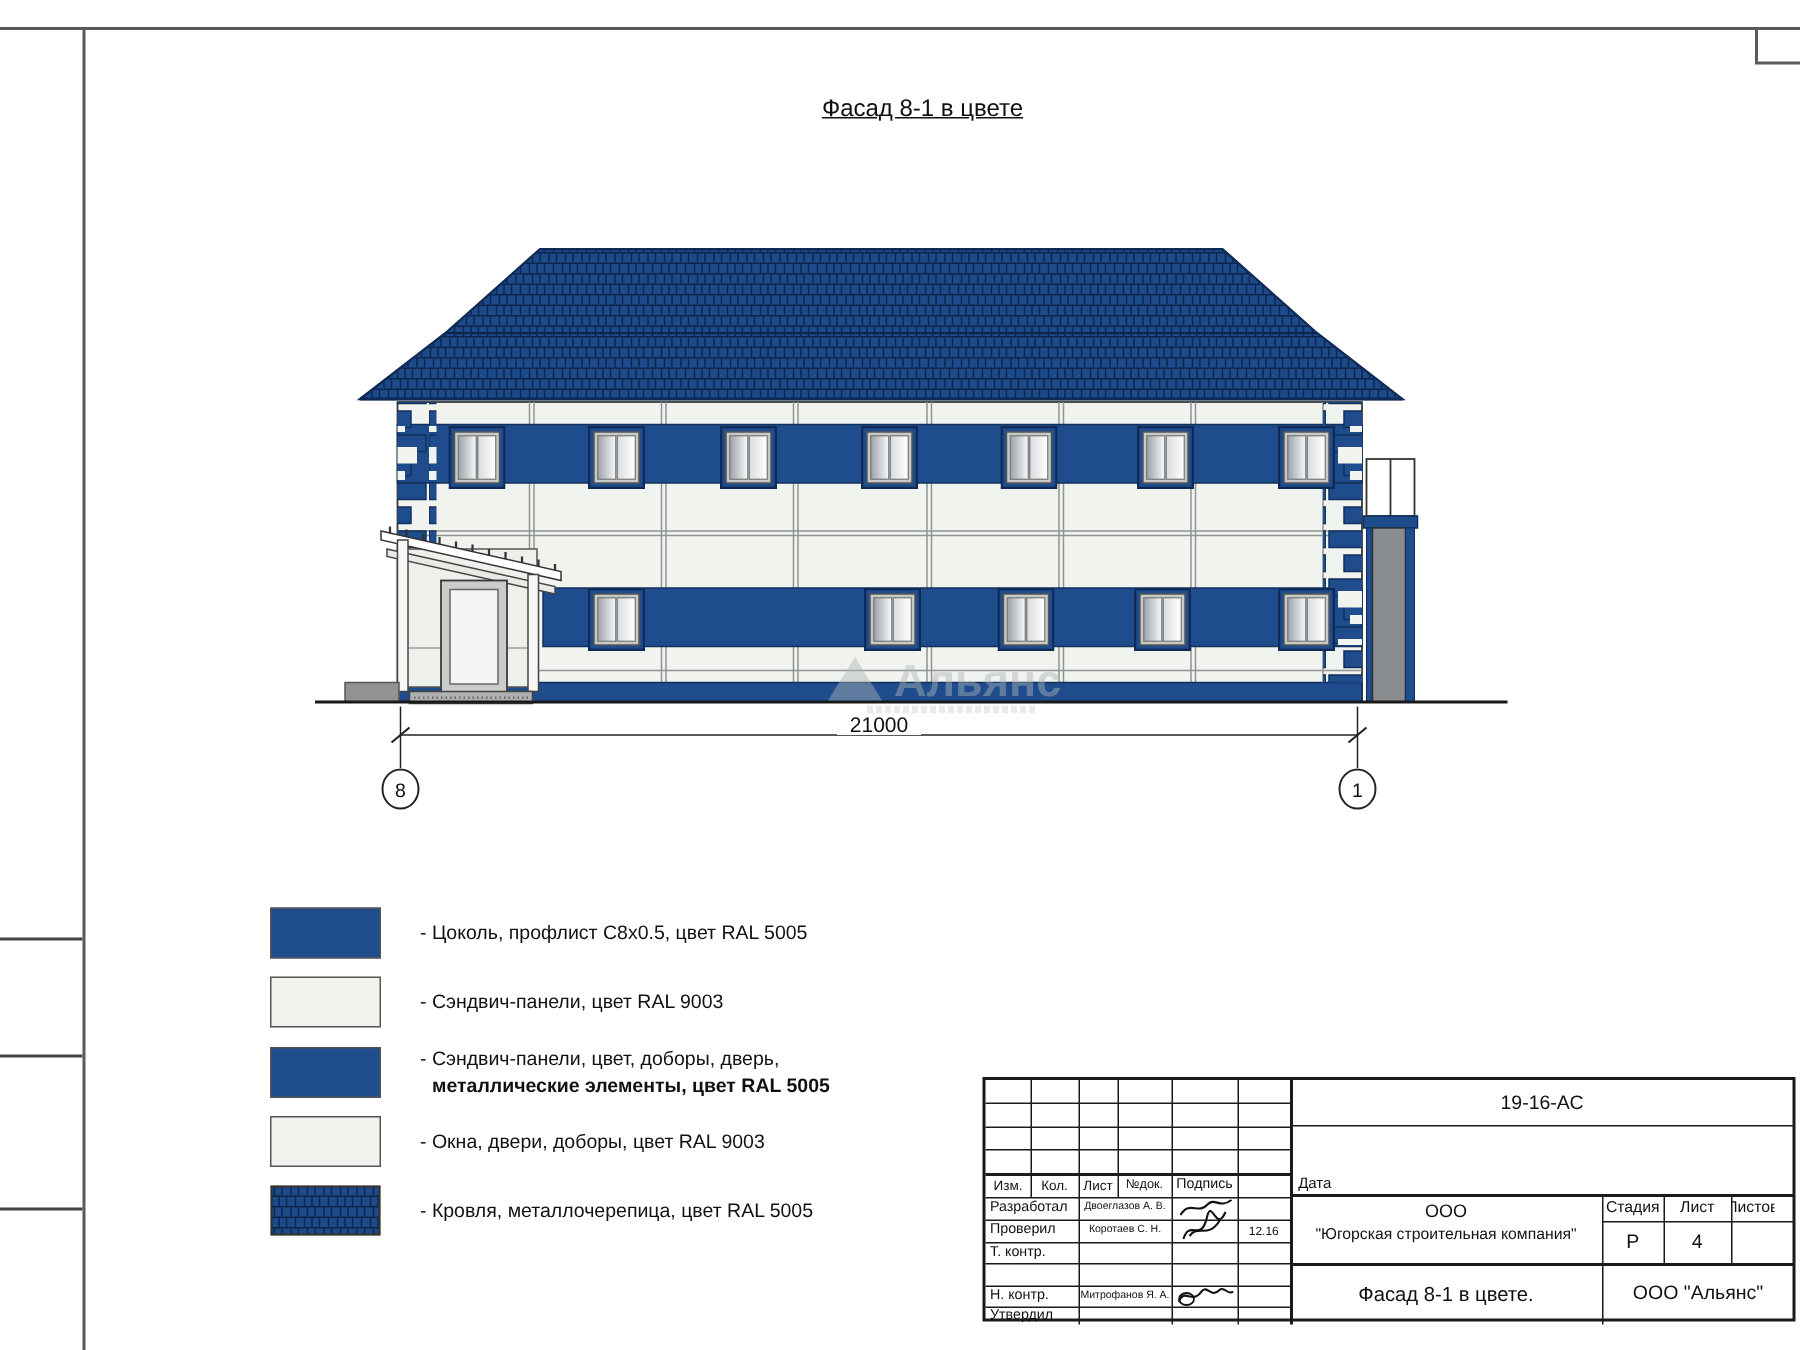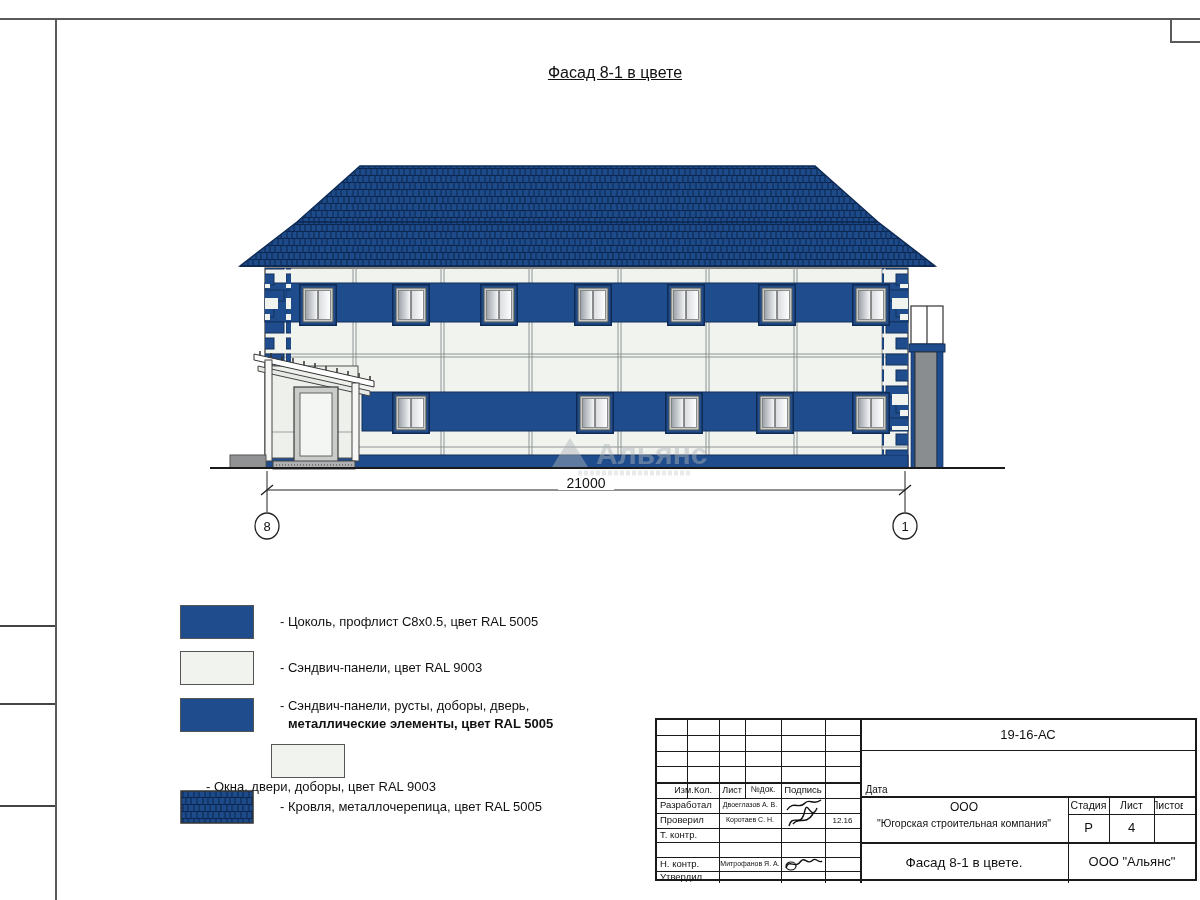--- a/index.html
+++ b/index.html
@@ -186,25 +186,25 @@
     </div>
     <div class="legend-item" style="top:46px;">
       <div class="swatch white"></div>
       <div class="legend-text">
           <div>- Сэндвич-панели, цвет RAL 9003</div>
         </div>
     </div>
     <div class="legend-item" style="top:92px;">
       <div class="swatch blue"></div>
       <div class="legend-text">
-        <div>- Сэндвич-панели, русты, доборы, дверь,</div>
+        <div>- Сэндвич-панели, цвет, доборы, дверь,</div>
         <div class="l2">металлические элементы, цвет RAL 5005</div>
       </div>
     </div>
-    <div class="legend-item" style="top:139px;flex-direction:column;">
+    <div class="legend-item" style="top:139px;">
       <div class="swatch white"></div>
       <div class="legend-text">
           <div>- Окна, двери, доборы, цвет RAL 9003</div>
         </div>
     </div>
     <div class="legend-item" style="top:185px;">
       <svg width="74" height="34" style="flex:none;">
         <defs>
           <pattern id="tiles2" width="22" height="14" patternUnits="userSpaceOnUse">
             <rect width="22" height="14" fill="#1d4a88"></rect>
@@ -242,21 +242,21 @@
     <div class="hl" style="left:0;top:151px;width:203px;"></div>
 
     <div class="hl" style="left:203px;top:30px;width:336px;"></div>
     <div class="hl2" style="left:203px;top:76px;width:336px;"></div>
     <div class="hl2" style="left:203px;top:122px;width:336px;"></div>
     <div class="vl" style="left:411px;top:76px;height:87px;"></div>
     <div class="vl" style="left:452px;top:76px;height:46px;"></div>
     <div class="vl" style="left:497px;top:76px;height:46px;"></div>
     <div class="hl" style="left:411px;top:94px;width:128px;"></div>
 
-    <div class="cell" style="left:0;top:62px;width:30px;height:16px;font-size:9px;padding-left:12px;">Изм.</div>
+    <div class="cell" style="left:0;top:62px;width:30px;height:16px;font-size:9px;">Изм.</div>
     <div class="cell" style="left:30px;top:62px;width:32px;height:16px;font-size:9px;">Кол.</div>
     <div class="cell" style="left:62px;top:62px;width:26px;height:16px;font-size:9px;">Лист</div>
     <div class="cell" style="left:88px;top:62px;width:36px;height:16px;font-size:8.5px;">№док.</div>
     <div class="cell" style="left:124px;top:62px;width:44px;height:16px;font-size:9.5px;">Подпись</div>
     <div class="cell" style="left:168px;top:62px;width:35px;height:16px;font-size:10px;padding-left:34px;">Дата</div>
 
     <div class="cell left" style="left:3px;top:78px;width:59px;height:15px;font-size:9.5px;">Разработал</div>
     <div class="cell left" style="left:3px;top:93px;width:59px;height:15px;font-size:9.5px;">Проверил</div>
     <div class="cell left" style="left:3px;top:108px;width:59px;height:14px;font-size:9.5px;">Т. контр.</div>
     <div class="cell left" style="left:3px;top:122px;width:59px;height:15px;font-size:9.5px;"></div>

